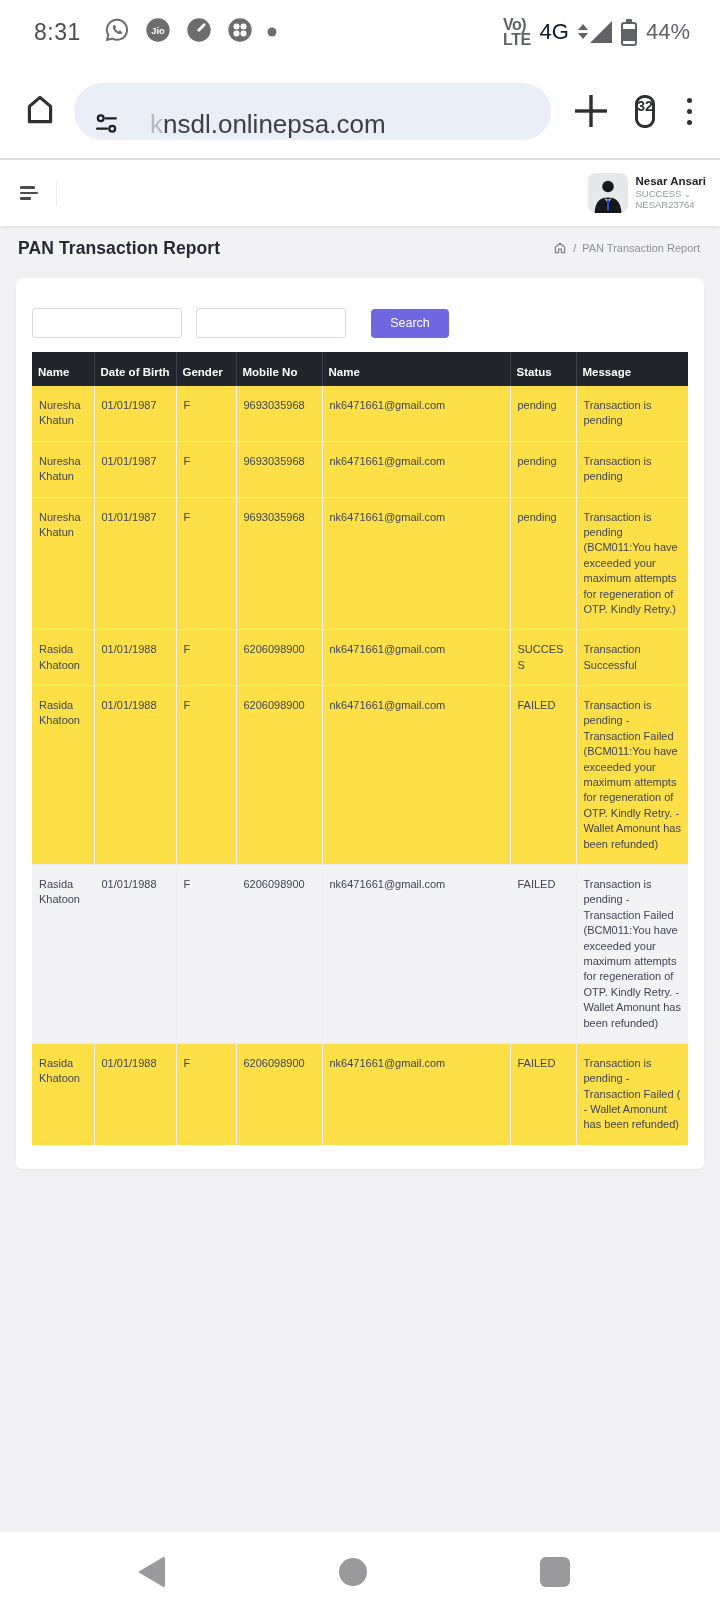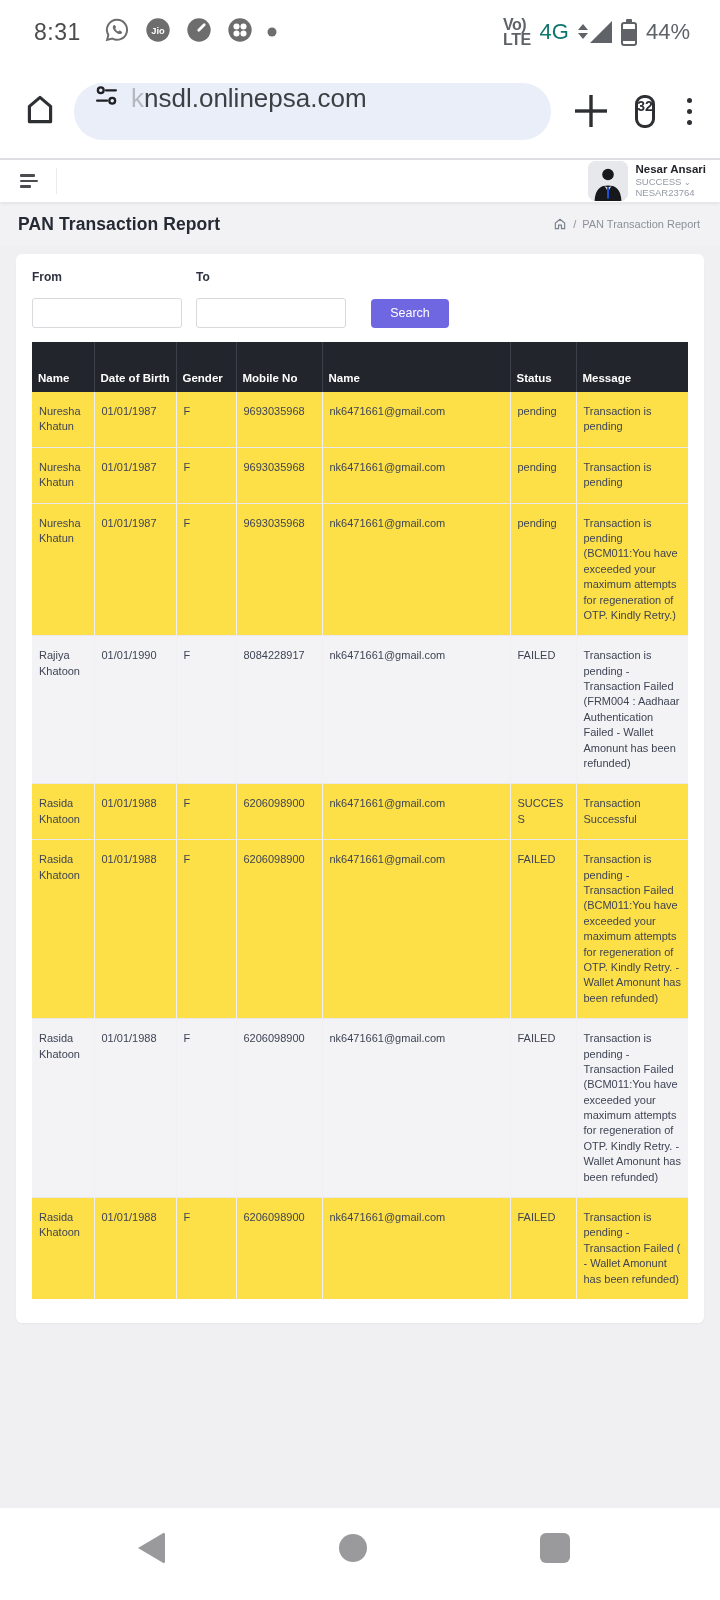--- a/index.html
+++ b/index.html
@@ -6,44 +6,44 @@
   html,body { width:720px; height:1600px; overflow:hidden; }
   body { font-family:"Liberation Sans", sans-serif; background:#fff; }
 
   
   .status-bar { height:64px; background:#fff; display:flex; align-items:center; padding:0 30px 0 34px; }
   .sb-time { font-size:23px; color:#4b4b4b; letter-spacing:0.5px; }
   .sb-left-icons { display:flex; align-items:center; gap:13px; margin-left:22px; }
   .sb-spacer { flex:1; }
   .sb-right { display:flex; align-items:center; gap:9px; color:#5f6368; }
   .volte { font-size:16px; font-weight:bold; line-height:0.95; color:#5f6368; letter-spacing:-0.5px; text-align:left; }
-  .sb-net { font-size:22px; color:#0f766e; }
+  .sb-net { font-size:22px; color:#0f172a; }
   .sb-batt-pct { font-size:22px; color:#5f6368; }
   .sig-wrap { display:flex; align-items:flex-end; gap:2px; }
   .sig-arrows { display:flex; flex-direction:column; gap:3px; margin-bottom:4px; }
   .arr-up { width:0; height:0; border-left:5px solid transparent; border-right:5px solid transparent; border-bottom:6px solid #5f6368; }
   .arr-dn { width:0; height:0; border-left:5px solid transparent; border-right:5px solid transparent; border-top:6px solid #5f6368; }
   .sig-tri { width:0; height:0; border-left:22px solid transparent; border-bottom:22px solid #5f6368; }
   .batt { position:relative; width:16px; height:27px; }
   .batt .cap { position:absolute; top:0; left:5px; width:6px; height:4px; background:#5f6368; border-radius:1px; }
   .batt .case { position:absolute; top:3px; left:0; width:16px; height:24px; border:2px solid #5f6368; border-radius:3px; }
   .batt .fill { position:absolute; left:2px; bottom:5px; width:12px; height:12px; background:#5f6368; }
 
   
   .browser-bar { height:96px; background:#fff; display:flex; align-items:center; padding:0 22px; border-bottom:2px solid #dcdee2; }
-  .omnibox { flex:1; height:57px; background:#e9eef9; border-radius:29px; margin:2px 16px; display:flex; align-items:flex-start; padding:0 20px; overflow:hidden; }
+  .omnibox { flex:1; height:57px; background:#e9eef9; border-radius:29px; margin:2px 16px; display:flex; align-items:flex-end; padding:0 20px; overflow:hidden;gap:19px; }
   .url-text { font-size:26px; color:#3c4043; margin-left:12px; white-space:nowrap; }
   .url-text .dim { color:#b4b8bf; }
   .tab-box { width:20px; height:33px; border:3px solid #2d2f33; border-radius:9px; display:flex; align-items:flex-start; justify-content:center; font-size:14px; font-weight:bold; color:#2d2f33; }
   .kebab { display:flex; flex-direction:column; gap:6px; padding:4px 6px; }
   .kebab i { width:5px; height:5px; border-radius:50%; background:#2d2f33; }
   .chrome-btn { display:flex; align-items:center; justify-content:center; margin-left:26px; }
 
   
-  .app-header { height:42px; background:#fff; display:flex; align-items:center; padding:0 14px 0 18px; box-shadow:0 2px 3px rgba(0,0,0,0.06); position:relative; z-index:5; }
+  .app-header { height:66px; background:#fff; display:flex; align-items:center; padding:0 14px 0 18px; box-shadow:0 2px 3px rgba(0,0,0,0.06); position:relative; z-index:5; }
   .hamburger { display:flex; flex-direction:column; gap:3px; padding:6px 6px 6px 2px; cursor:pointer; }
   .hamburger i { height:2.4px; background:#4c4c50; border-radius:1px; display:block; }
   .hamburger .b1 { width:15px; } .hamburger .b2 { width:18px; } .hamburger .b3 { width:11px; }
   .hdr-divider { width:1px; height:26px; background:#ececee; margin-left:12px; }
   .hdr-spacer { flex:1; }
   .user-block { display:flex; align-items:center; gap:7px; }
   .user-text { line-height:1.15; }
   .user-name { font-size:11.5px; font-weight:bold; color:#23252b; }
   .user-role, .user-id { font-size:9.5px; color:#959aa3; }
   .user-role .chev { font-size:8px; color:#959aa3; }
@@ -57,21 +57,21 @@
   
   .content { height:1262px; background:#f0f0f3; overflow:hidden; }
   .card { margin:8px 16px 0; background:#fff; border-radius:6px; padding:16px 16px 24px; box-shadow:0 1px 2px rgba(0,0,0,0.04); }
   .filter-labels { display:flex; }
   .filter-labels span { display:block; width:150px; margin-right:14px; font-size:12px; font-weight:bold; color:#2e3340; }
   .filter-row { display:flex; align-items:center; margin-top:14px; }
   .date-input { width:150px; height:30px; border:1px solid #d8d8dd; border-radius:3px; background:#fff; margin-right:14px; font-size:12px; padding:0 8px; color:#333; }
   .search-btn { margin-left:11px; width:78px; height:29px; border:none; border-radius:4px; color:#fff; font-size:12.5px; font-family:inherit; cursor:pointer; }
 
   table.report { width:100%; border-collapse:collapse; table-layout:fixed; margin-top:14px; }
-  table.report th { background:#22252b; color:#fff; font-size:11.5px; font-weight:bold; text-align:left; vertical-align:bottom; padding:8px 6px; height:50px; }
+  table.report th { background:#22252b; color:#fff; font-size:11.5px; font-weight:bold; text-align:left; vertical-align:bottom; padding:8px 6px; height:34px; }
   table.report th + th { border-left:1px solid #3b3f47; }
   table.report col.c-name   { width:62px; }
   table.report col.c-dob    { width:82px; }
   table.report col.c-gender { width:60px; }
   table.report col.c-mobile { width:86px; }
   table.report col.c-email  { width:188px; }
   table.report col.c-status { width:66px; }
   table.report td { font-size:11px; color:#3f4454; vertical-align:top; padding:12px 7px; line-height:1.4; overflow-wrap:break-word; }
   table.report tbody tr { background:#fde047; }
   table.report tbody tr.shaded { background:#f3f3f6; }
@@ -216,24 +216,20 @@
           <path d="M4 20 V10.5 L12 4 L20 10.5 V20 H14.5 V14 H9.5 V20 Z" fill="none" stroke="#7a828e" stroke-width="2"></path>
         </svg>
     </span>
     <span>/</span>
     <span>PAN Transaction Report</span>
   </span>
 </div>
 
 <div class="content">
   <div class="card">
-    <div class="filter-labels">
-      <span>From</span>
-      <span>To</span>
-    </div>
     <div class="filter-row">
       <input class="date-input" type="text" value="" style="">
       <input class="date-input" type="text" value="" style="">
       <button class="search-btn" style="background: rgb(111, 102, 226);">Search</button>
     </div>
 
     <table class="report">
       <colgroup>
         <col class="c-name">
           <col class="c-dob">
@@ -275,29 +271,20 @@
           </tr>
           <tr>
             <td>Nuresha Khatun</td>
             <td>01/01/1987</td>
             <td>F</td>
             <td>9693035968</td>
             <td>nk6471661@gmail.com</td>
             <td>pending</td>
             <td>Transaction is pending (BCM011:You have exceeded your maximum attempts for regeneration of OTP. Kindly Retry.)</td>
           </tr>
-          <tr class="shaded">
-            <td>Rajiya Khatoon</td>
-            <td>01/01/1990</td>
-            <td>F</td>
-            <td>8084228917</td>
-            <td>nk6471661@gmail.com</td>
-            <td>FAILED</td>
-            <td>Transaction is pending - Transaction Failed (FRM004 : Aadhaar Authentication Failed - Wallet Amonunt has been refunded)</td>
-          </tr>
           <tr>
             <td>Rasida Khatoon</td>
             <td>01/01/1988</td>
             <td>F</td>
             <td>6206098900</td>
             <td>nk6471661@gmail.com</td>
             <td>SUCCESS</td>
             <td>Transaction Successful</td>
           </tr>
           <tr>

